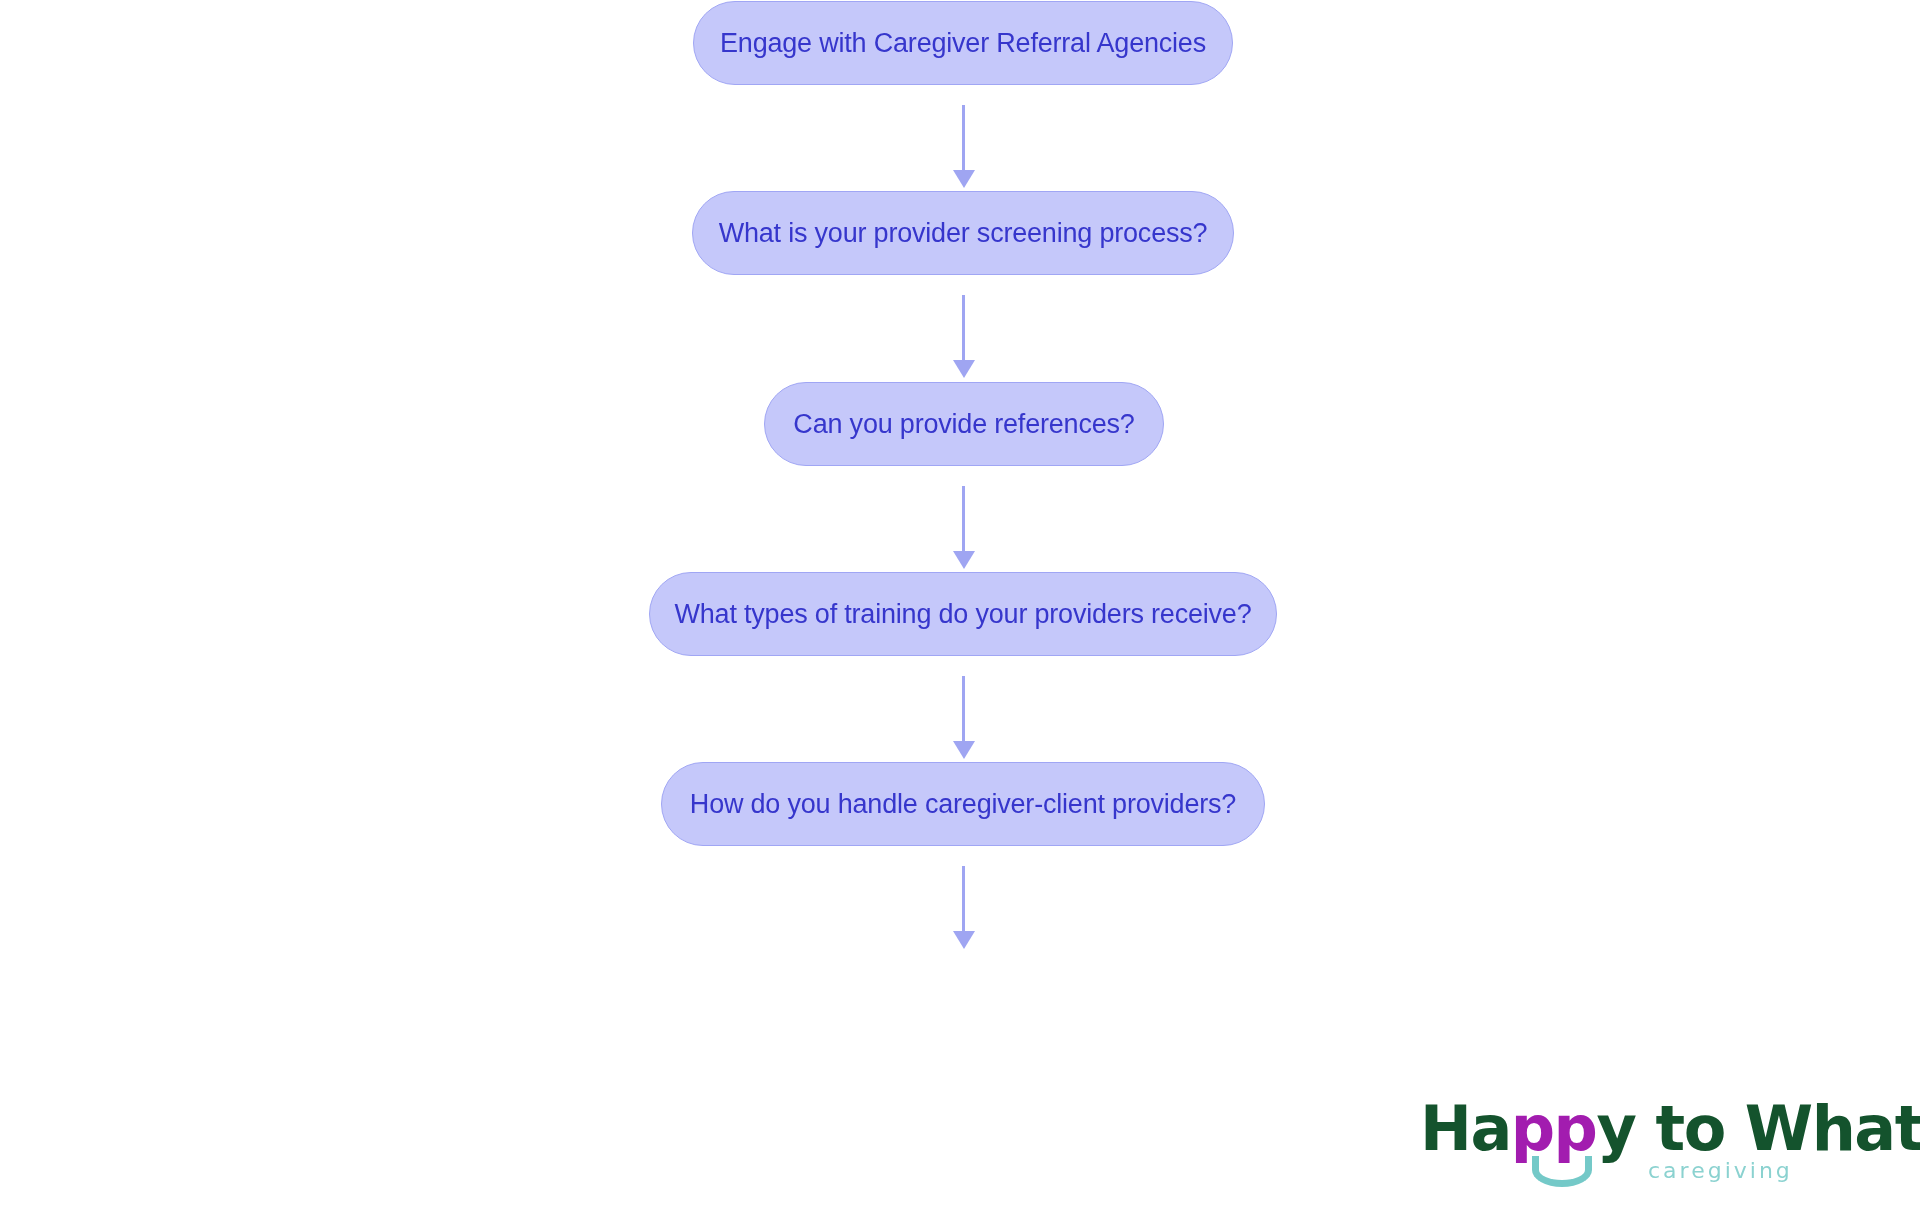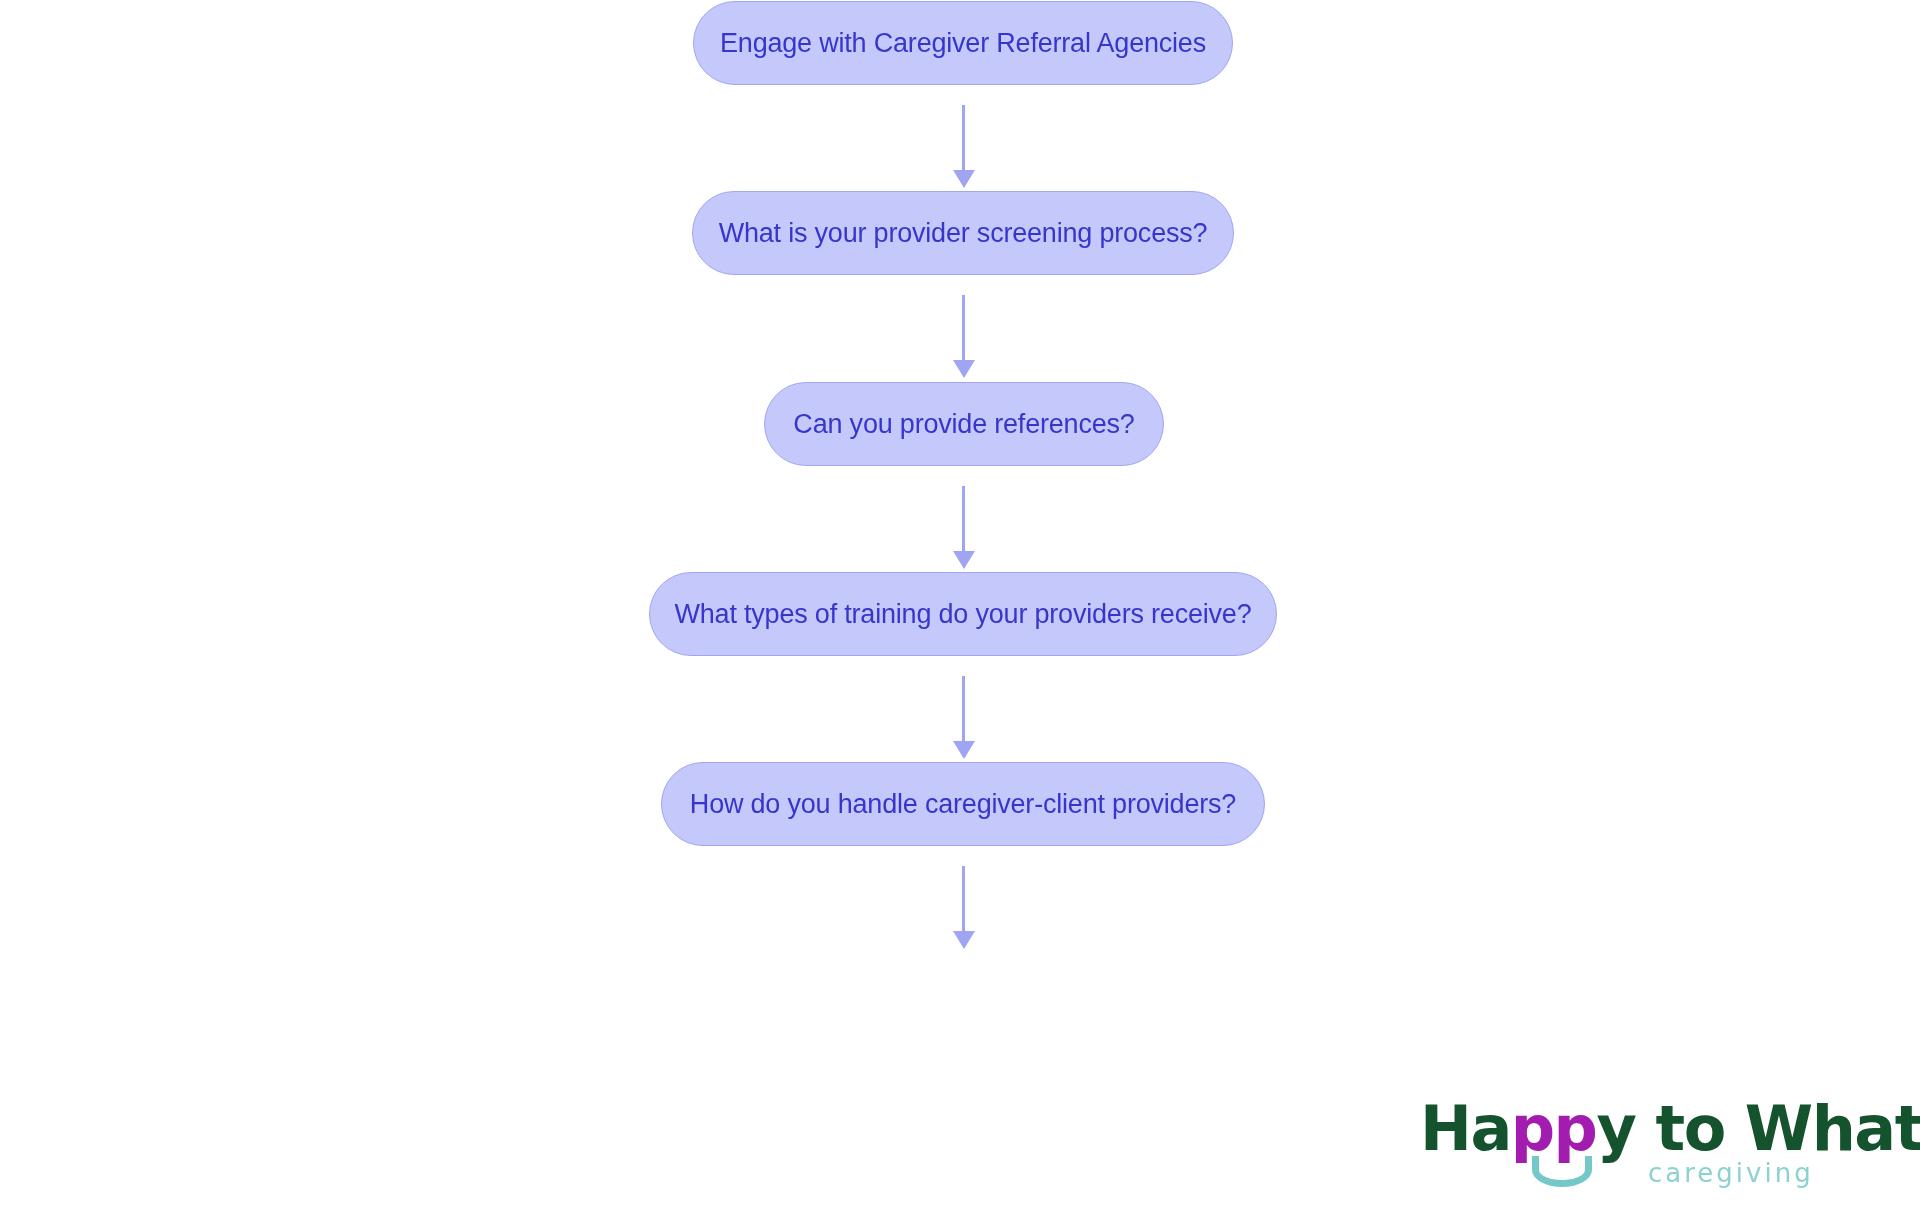--- a/index.html
+++ b/index.html
@@ -116,21 +116,21 @@
     border-top: none;
     border-bottom-left-radius: 46px 26px;
     border-bottom-right-radius: 46px 26px;
   }
   .logo-tagline {
     position: absolute;
     left: 228px;
     top: 62px;
     color: #8bd2d0;
     font-family: "DejaVu Sans", sans-serif;
-    font-size: 26px;
+    font-size: 22px;
     font-weight: 400;
     letter-spacing: 3px;
     line-height: 1;
     white-space: nowrap;
   }
 </style>
 </head>
 <body>
 
 <div id="flowchart-canvas">

